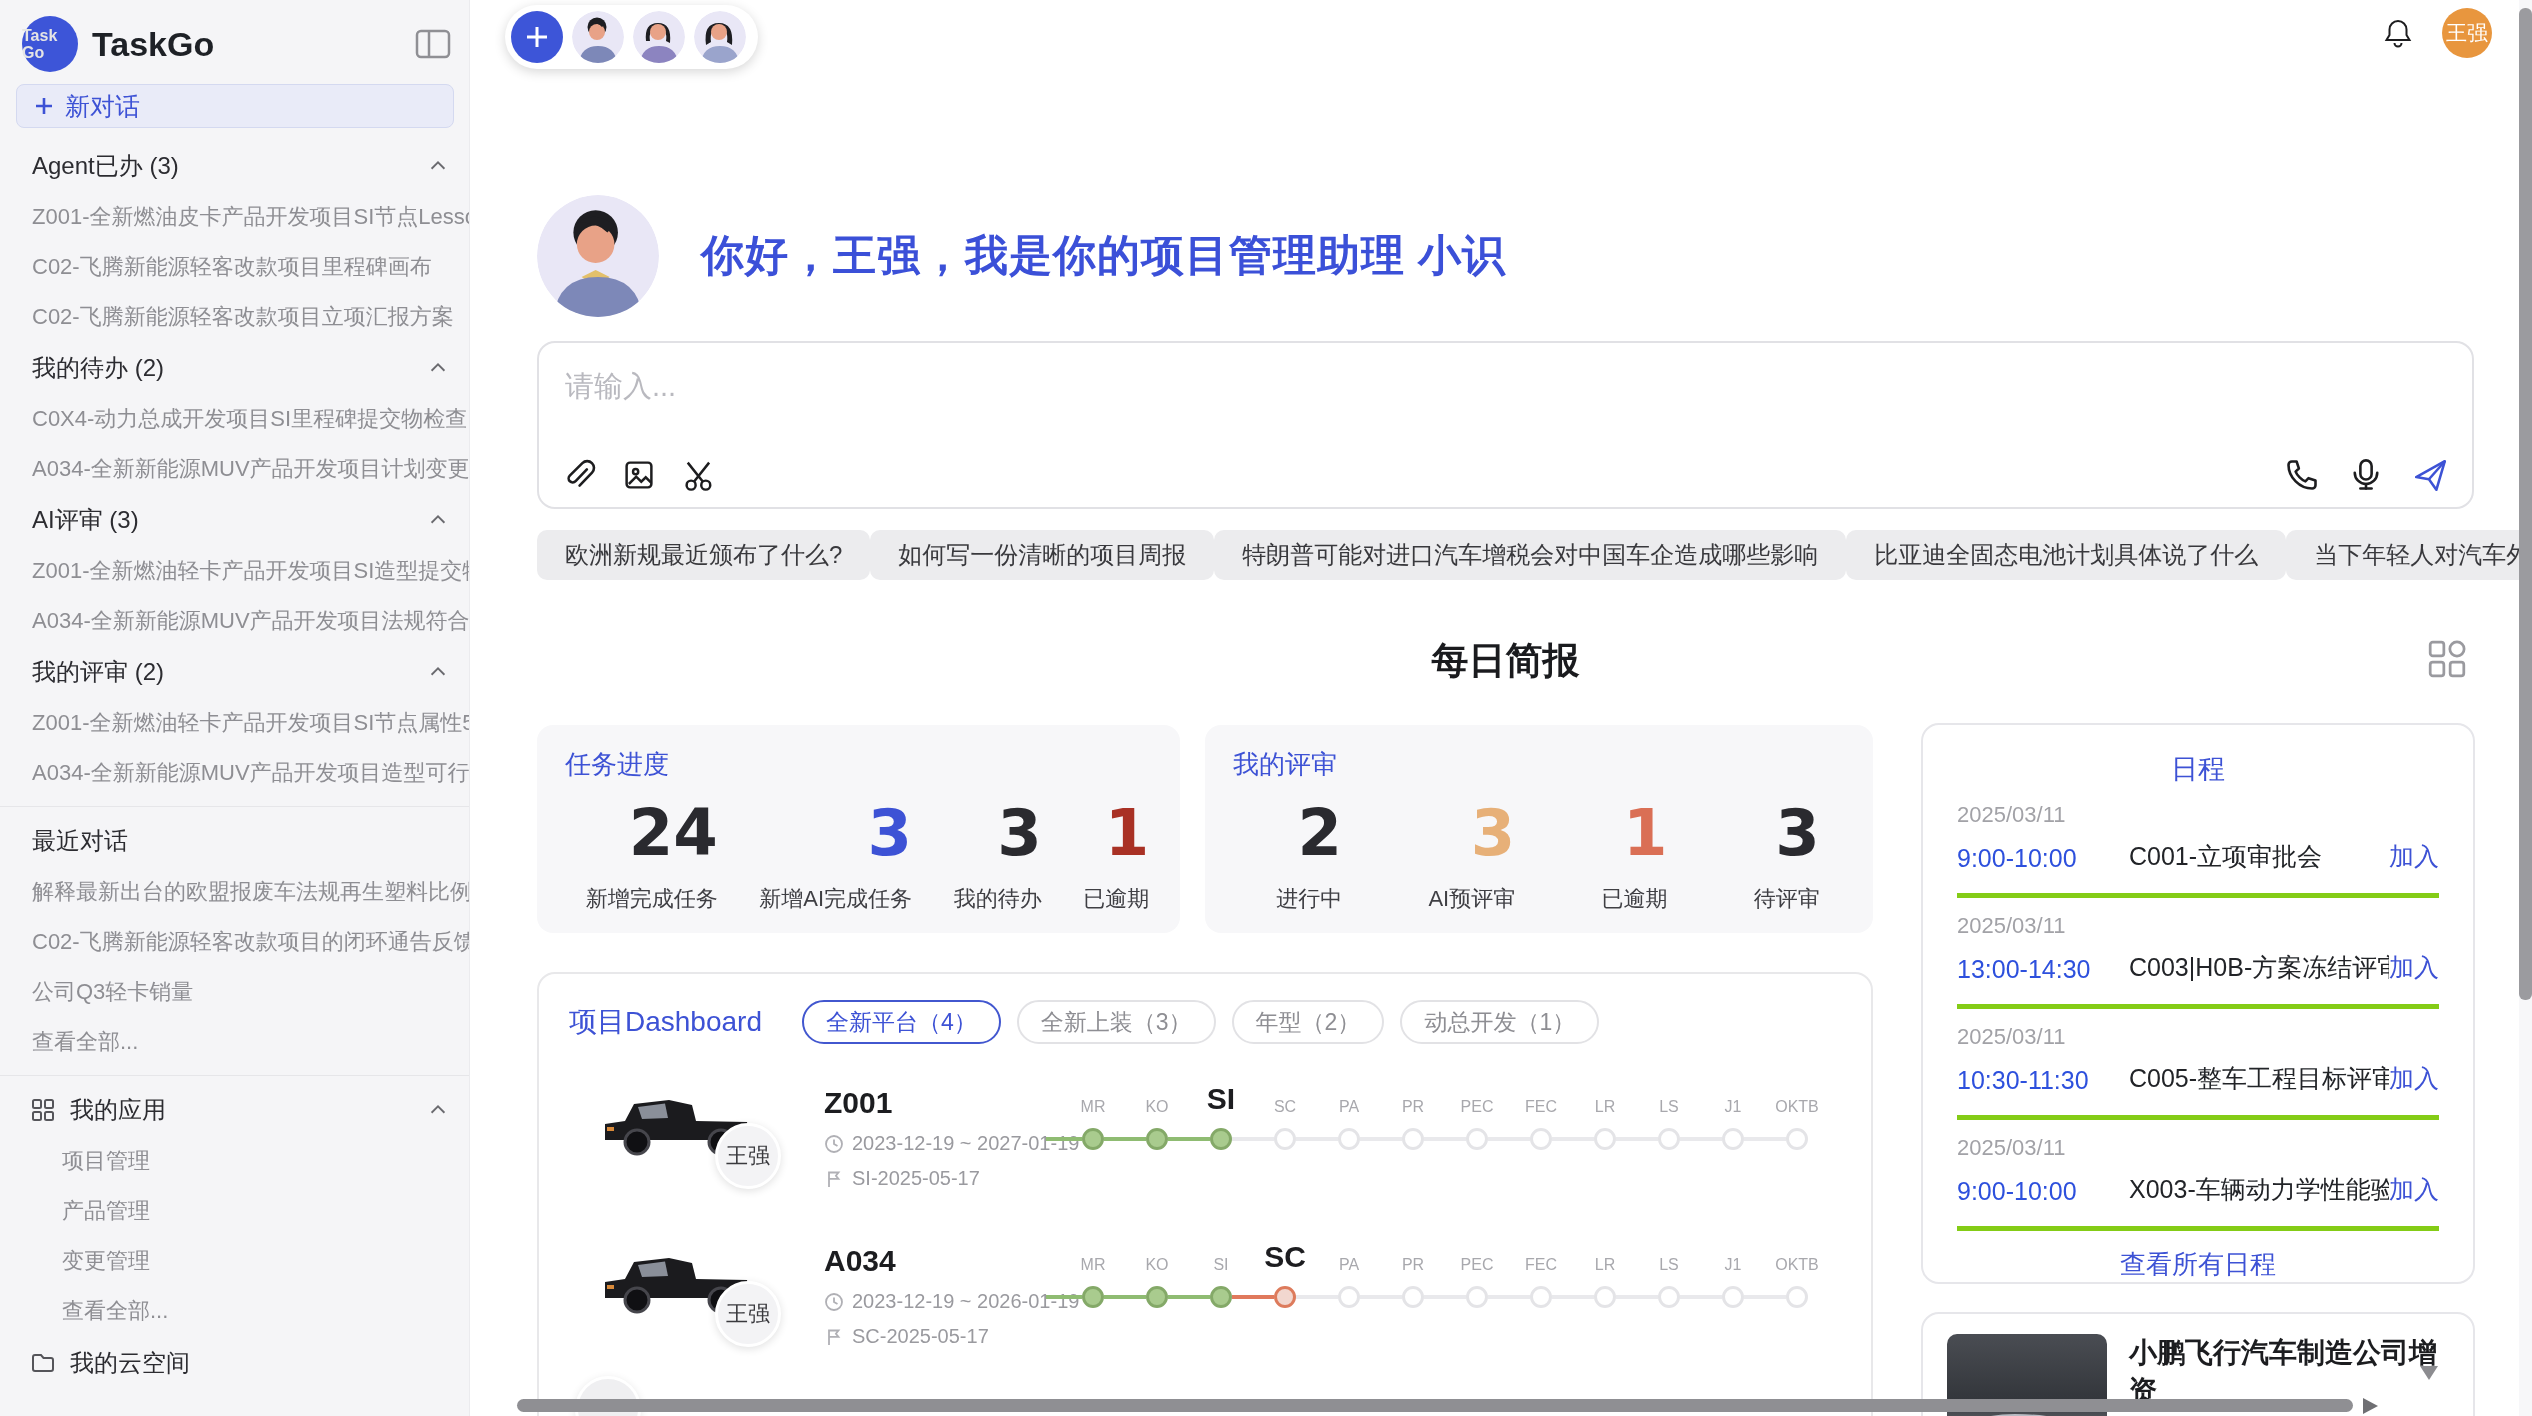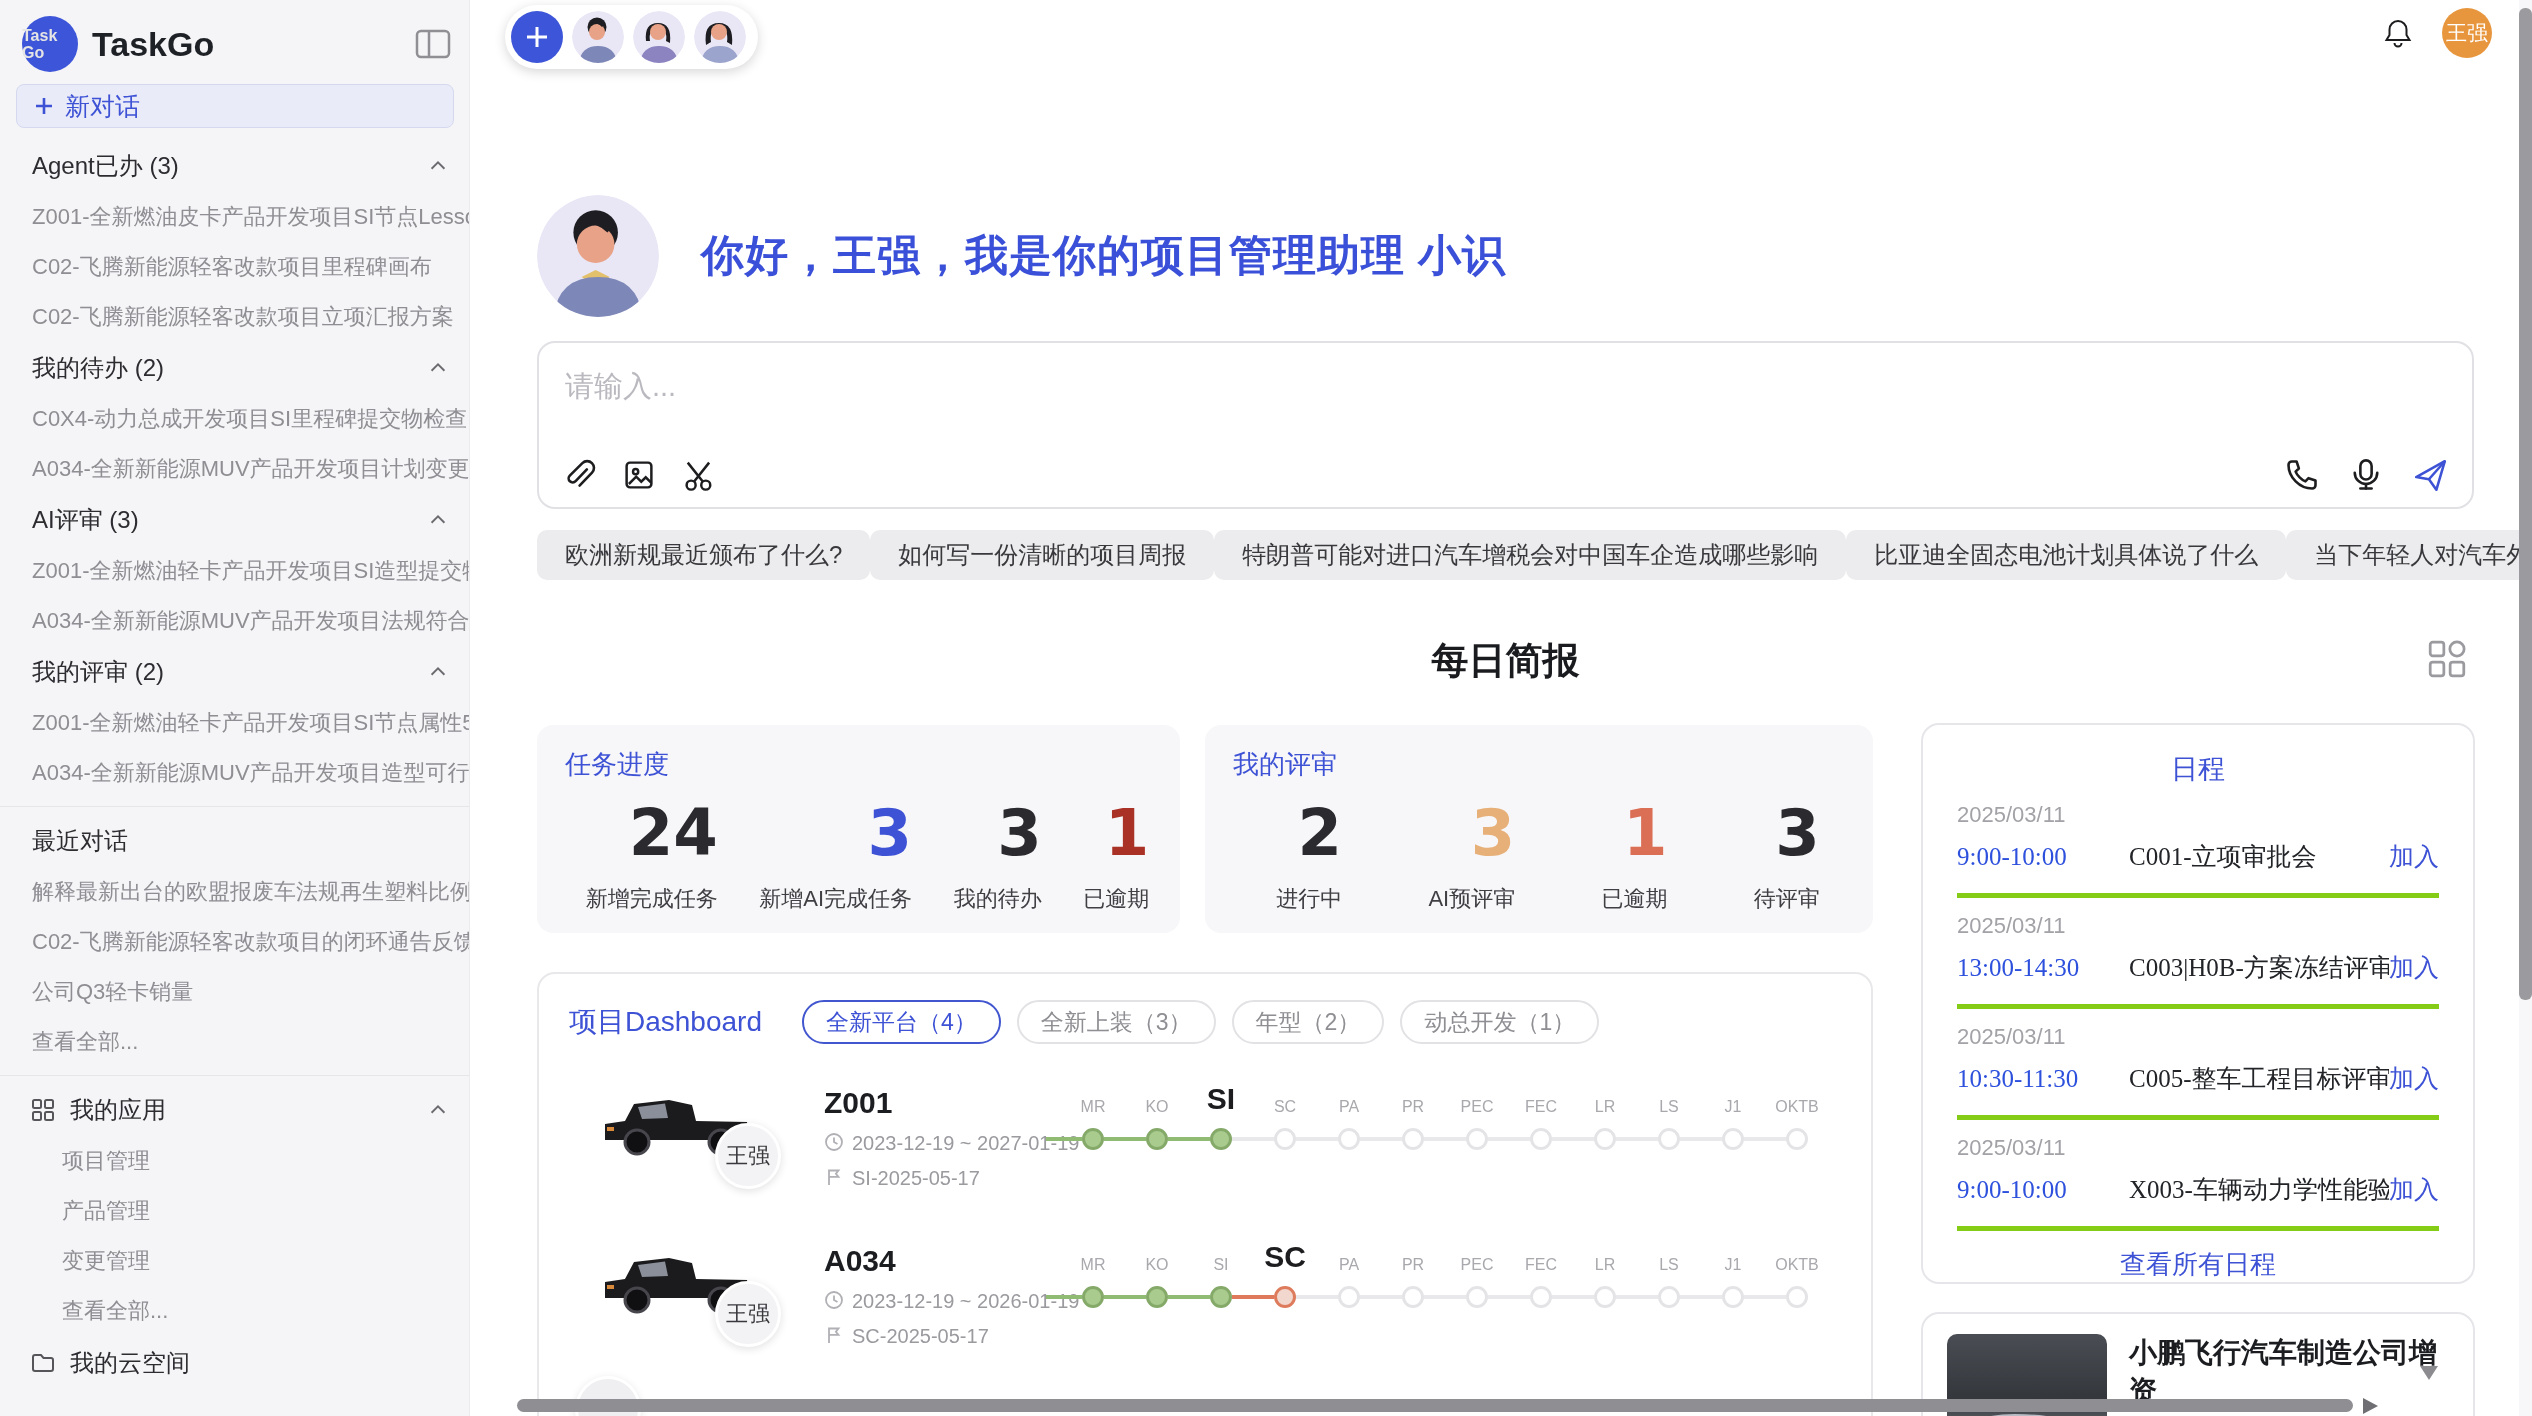--- a/index.html
+++ b/index.html
@@ -99,21 +99,21 @@
     font-family:"Liberation Sans","DejaVu Sans",sans-serif; }
   .tab.active { border-color:#4257cf; color:#3d52d5; }
   .project-row { position:absolute; left:0; width:100%; height:160px; }
   .project-row.r1 { top:88px; } .project-row.r2 { top:246px; }
   .car-wrap { position:absolute; left:58px; top:14px; width:160px; height:92px; }
   .owner-badge { position:absolute; left:118px; top:47px; width:66px; height:66px; border-radius:50%;
     background:#f3f3f5; border:3px solid #fff; box-shadow:0 2px 8px rgba(0,0,0,.12);
     display:flex; align-items:center; justify-content:center; font-size:22px; color:#3a3a3e; }
   .proj-info { position:absolute; left:285px; top:24px; }
   .proj-name { font-size:30px; font-weight:700; color:#1c1d20; }
-  .proj-meta { display:flex; align-items:flex-start; gap:8px; font-size:20px; color:#9a9a9f; margin-top:12px; }
+  .proj-meta { display:flex; align-items:center; gap:8px; font-size:20px; color:#9a9a9f; margin-top:12px; }
   .micon { width:20px; height:20px; }
   .milestones { position:absolute; left:522px; top:16px; display:flex; }
   .ms { position:relative; width:64px; display:flex; flex-direction:column; align-items:center; }
   .ms-label { height:38px; display:flex; align-items:flex-end; justify-content:center;
     font-size:16px; color:#a8a8ad; }
   .ms.current .ms-label { font-size:30px; font-weight:700; color:#1d1d20; }
   .dot { width:22px; height:22px; border-radius:50%; margin-top:12px;
     background:#fff; border:3px solid #e4e4e7; z-index:2; }
   .ms.done .dot { background:#a9cb8e; border-color:#84a968; }
   .ms.late .dot { background:#f2d7cf; border-color:#dd7b5c; }
@@ -122,21 +122,21 @@
   .conn.red { background:#e0795c; } .conn.lead { width:36px; }
   .partial-avatar { position:absolute; left:36px; top:402px; width:66px; height:66px;
     border-radius:50%; background:#efeff1; border:3px solid #fff; box-shadow:0 2px 8px rgba(0,0,0,.1); }
 
   
   .schedule-card { position:absolute; left:1451px; top:723px; width:554px; height:561px;
     border:2px solid #e6e6ea; border-radius:18px; background:#fff; padding:26px 34px 8px 34px; }
   .sched-title { text-align:center; font-size:27px; color:#3d52d5; font-weight:500; }
   .sched-item { padding:15px 0 20px 0; border-bottom:5px solid #84cc16; }
   .sched-date { font-size:22px; color:#a2a2a7; }
-  .sched-row { display:flex; align-items:center; margin-top:12px;font-family:Liberation Serif, serif; }
+  .sched-row { display:flex; align-items:flex-end; margin-top:12px; }
   .sched-time { width:172px; font-size:25px; color:#2d50dd; font-weight:500; flex:0 0 auto; }
   .sched-name { flex:1; font-size:25px; color:#222428; white-space:nowrap; overflow:hidden; }
   .join { font-size:25px; color:#3d52d5; cursor:pointer; text-decoration:none; flex:0 0 auto; }
   .sched-more { text-align:center; font-size:26px; color:#3d52d5; padding:16px 0; cursor:pointer; }
 
   
   .news-card { position:absolute; left:1451px; top:1312px; width:554px; height:160px;
     border:2px solid #e6e6ea; border-radius:18px; background:#fff; padding:20px 24px; display:flex; gap:22px; }
   .news-img { width:160px; height:120px; border-radius:10px; flex:0 0 auto; overflow:hidden;
     background:linear-gradient(180deg,#4a4d53 0%,#33363b 55%,#8d9097 100%); position:relative; }

